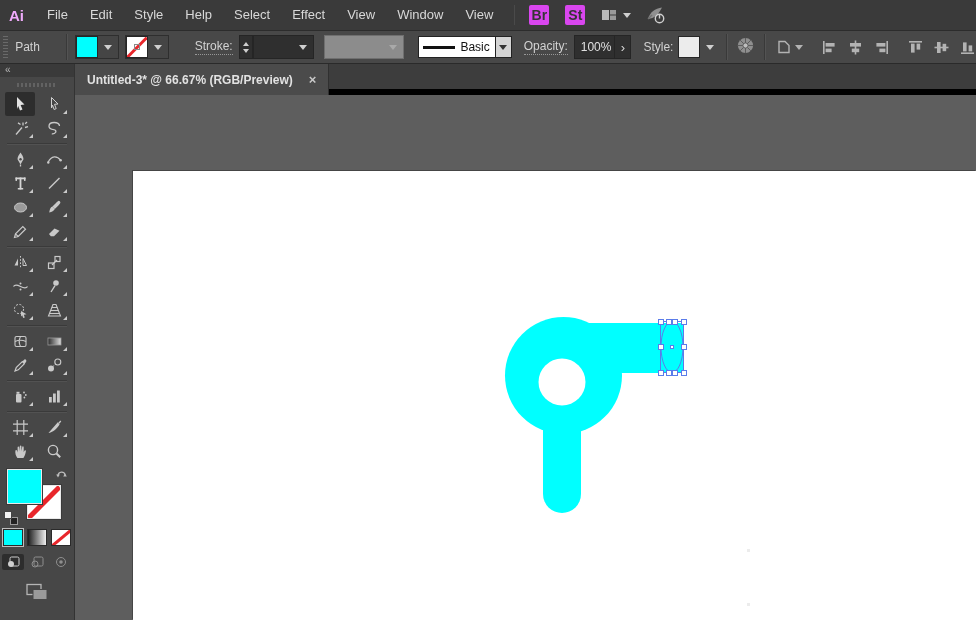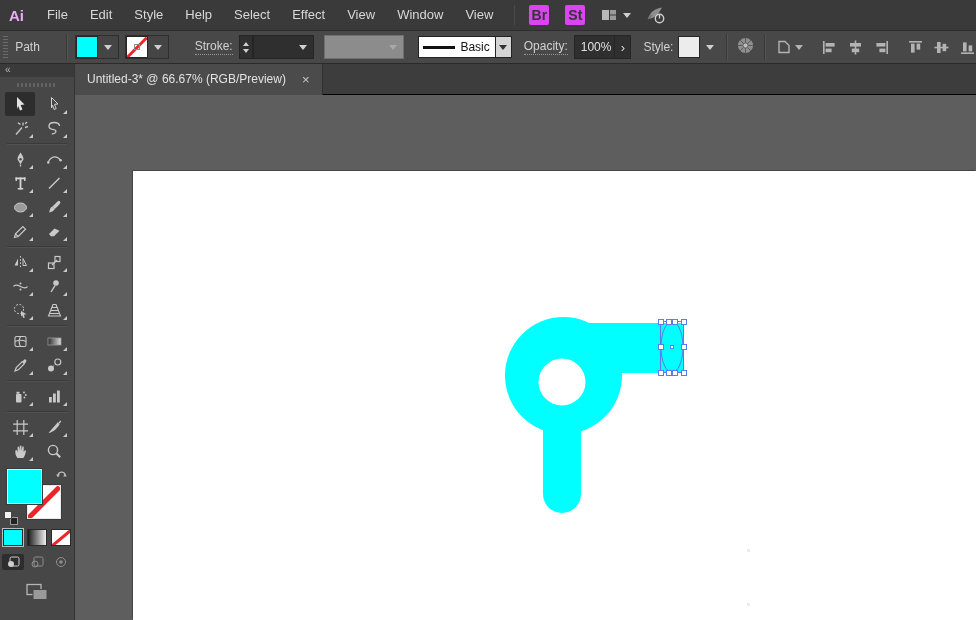--- a/index.html
+++ b/index.html
@@ -95,21 +95,21 @@
                               background:#e8262b; transform:rotate(-40deg); }
 
   .drawmode-row { display:flex; justify-content:center; gap:2px; margin-top:8px; }
   .dm-btn { width:22px; height:16px; display:flex; align-items:center; justify-content:center; border-radius:2px; }
   .dm-btn.active { background:#2d2d2d; }
 
   .screenmode { display:flex; justify-content:center; margin-top:12px; }
 
   
   .rightside { flex:1; display:flex; flex-direction:column; min-width:0; }
-  .tabbar { height:31px; background:#3d3d3d; border-bottom:1px solid #000000; display:flex; align-items:center; }
+  .tabbar { height:31px; background:#3d3d3d; border-bottom:6px solid #000000; display:flex; align-items:flex-start;font-weight:bold; }
   .tab { height:31px; background:#4b4b4b; color:#e2e2e2; display:flex; align-items:center;
          padding:0 12px; font-size:12px; border-right:1px solid #303030; }
   .tab-close { margin-left:16px; color:#c9c9c9; font-size:13px; line-height:1; }
 
   .canvas { flex:1; position:relative; background:#5e5e5e; overflow:hidden; }
   .artboard { position:absolute; left:58px; top:76px; right:0; bottom:0; background:#ffffff;
               box-shadow:-1px -1px 0 0 #454545; }
   .artwork-svg { position:absolute; left:0; top:0; }
 </style>
 </head>

